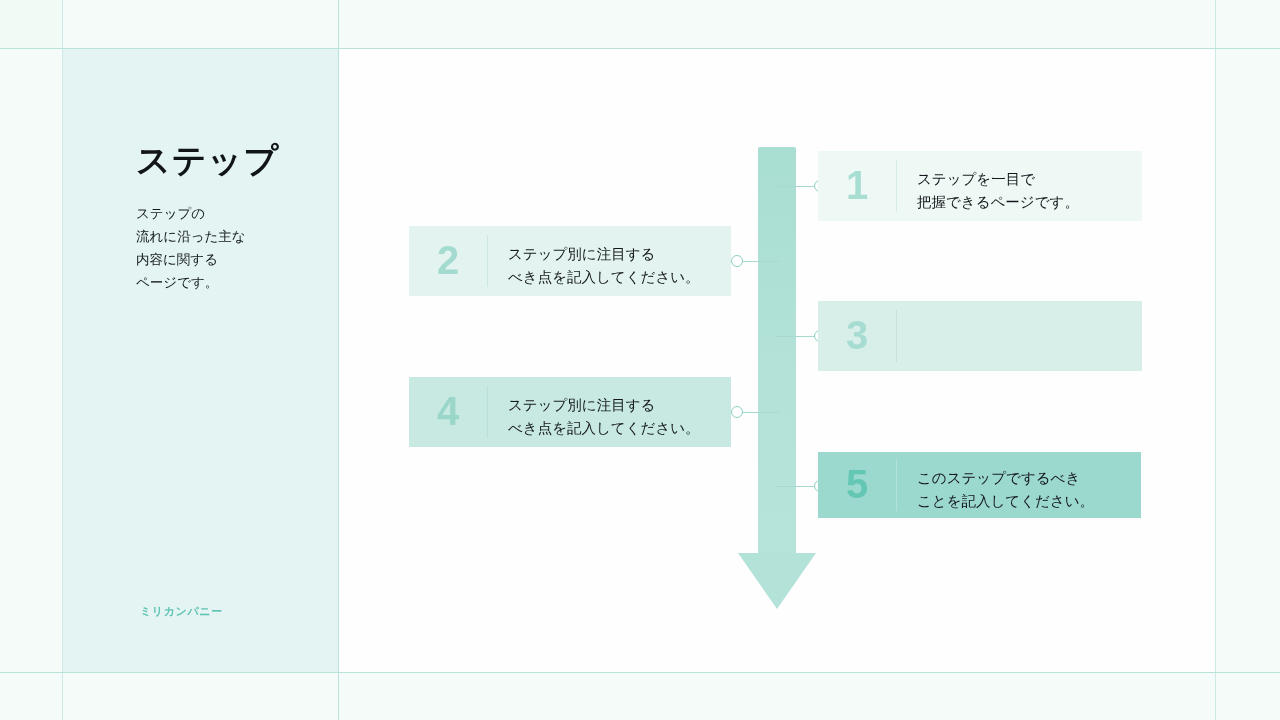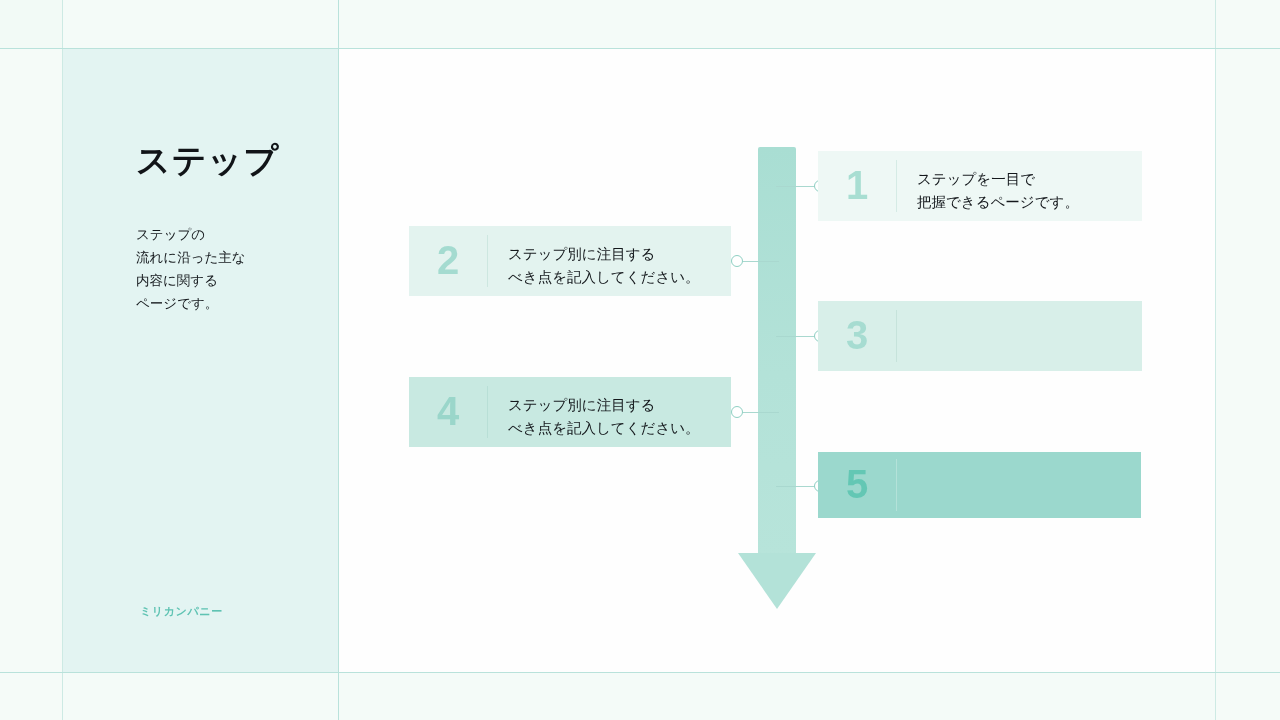--- a/index.html
+++ b/index.html
@@ -73,21 +73,20 @@
   .panel-desc {
     position: absolute;
     left: 136px;
     top: 203px;
     width: 190px;
     font-size: 13.5px;
     font-weight: 400;
     color: #14181c;
     line-height: 1.70;
     white-space: pre-line;
-    margin-top: 21px;
   }
   .panel-footer {
     position: absolute;
     left: 140px;
     top: 604px;
     font-size: 11px;
     letter-spacing: 0.6px;
     color: #5fc3b3;
     font-weight: 700;
   }
@@ -243,15 +242,17 @@
   <div class="step-card card-4" style="background: rgb(200, 233, 225);">
     <div class="step-num" style="color: rgb(154, 214, 202);">4</div>
     <div class="step-divider" style="background: rgb(184, 223, 214);"></div>
     <div class="step-text">ステップ別に注目する
 べき点を記入してください。</div>
   </div>
 
   <div class="step-card card-5" style="background: rgb(155, 216, 205);">
     <div class="step-num" style="color: rgb(99, 199, 180);">5</div>
     <div class="step-divider" style="background: rgb(180, 226, 217);"></div>
+    <div class="step-text">このステップでするべき
+ことを記入してください。</div>
   </div>
 
 </div>
 
 </body></html>

